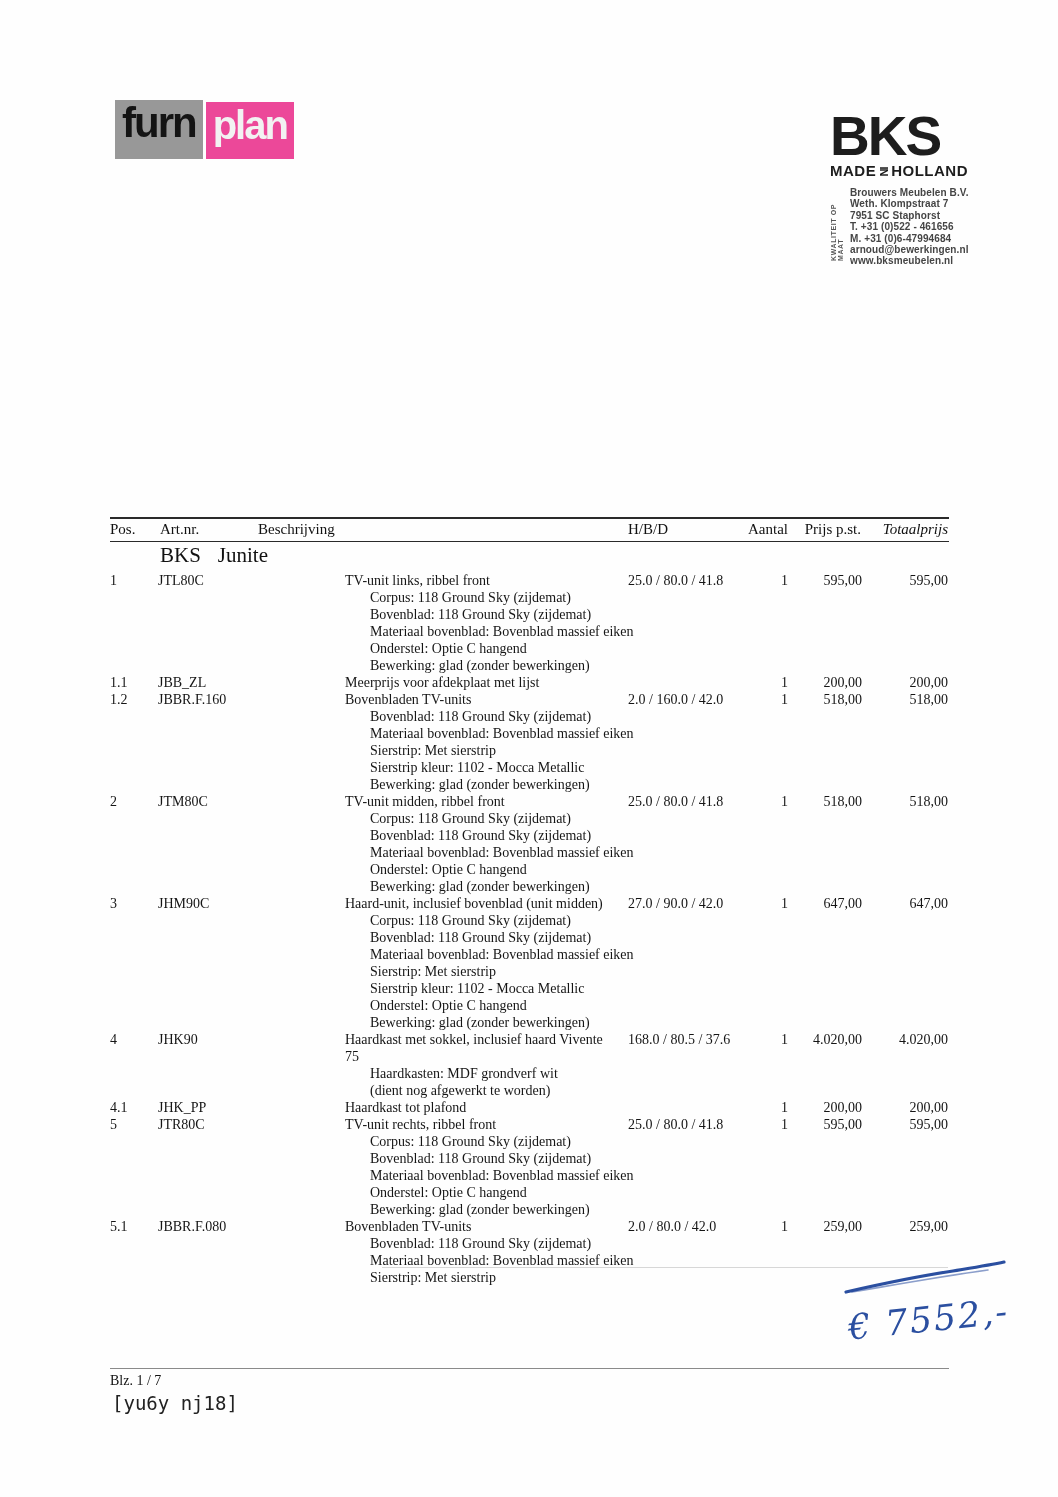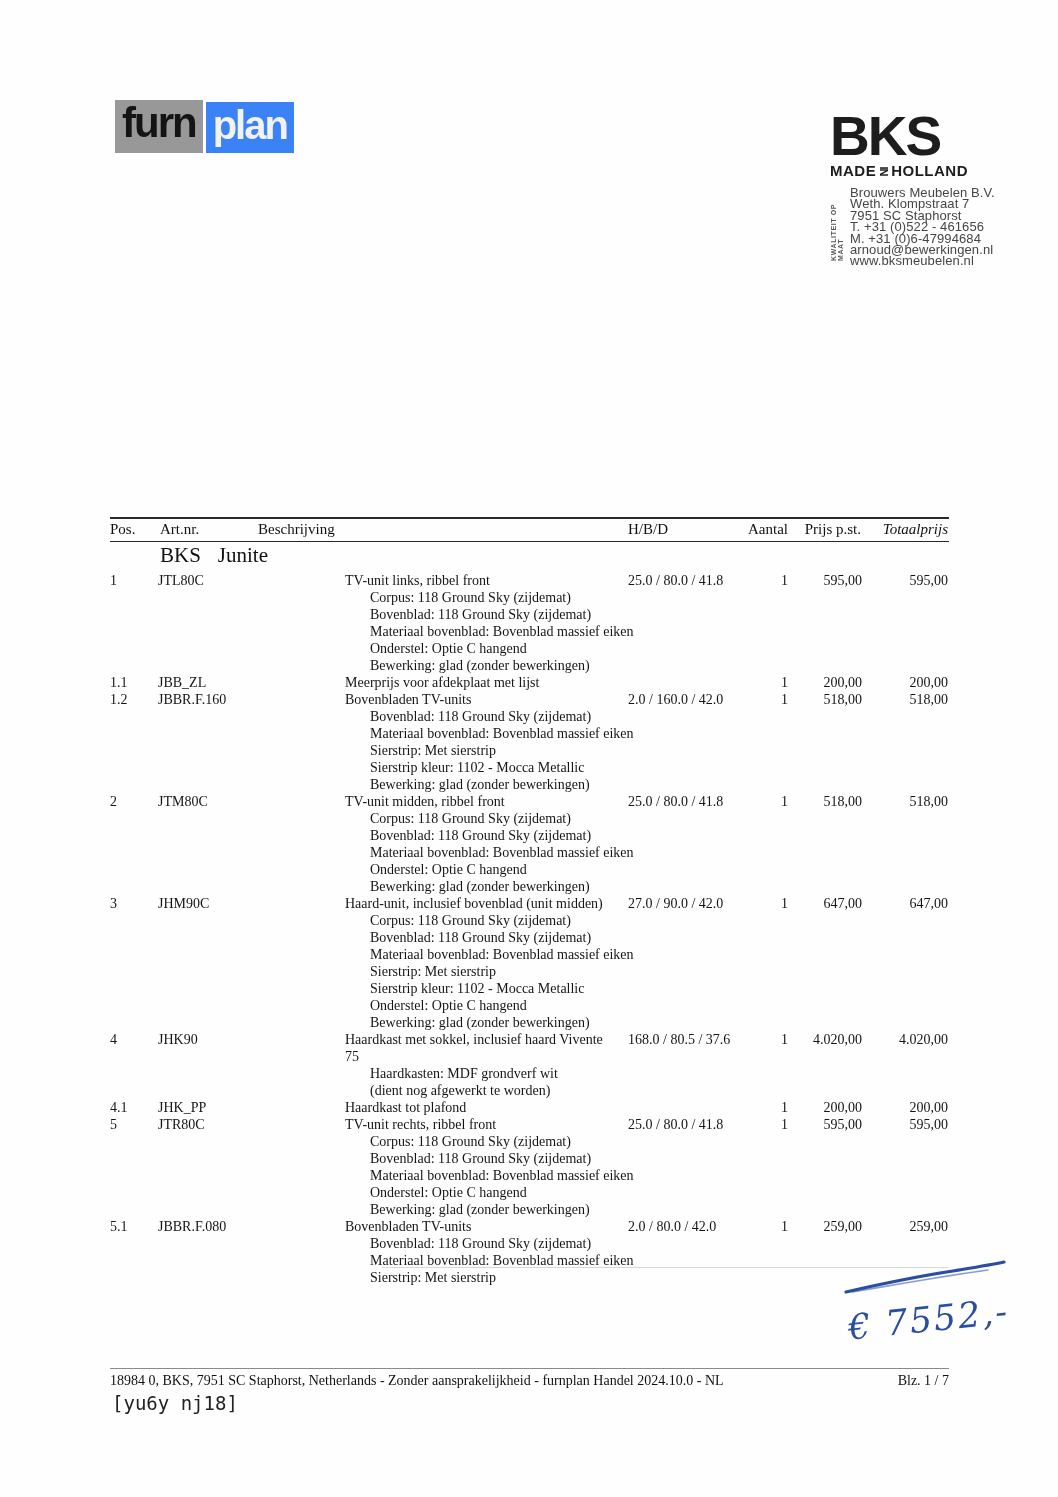--- a/index.html
+++ b/index.html
@@ -7,34 +7,34 @@
   body { font-family:"Liberation Serif", serif; }
   .page {
     position:relative; width:1058px; height:1497px;
     background:#fefefe; margin:0 auto; overflow:hidden;
     color:#1c1c1c;
   }
 
   
   .furnplan { position:absolute; left:115px; top:100px; display:flex; gap:3px;
               font-family:"Liberation Sans", sans-serif; font-weight:bold; }
-  .furnplan .block { padding:1px 7px 5px 7px; letter-spacing:-2px; }
+  .furnplan .block { padding:1px 7px 11px 7px; letter-spacing:-2px; }
   .furnplan .furn { background:#989898; color:#141414; font-size:42px; line-height:44px; }
-  .furnplan .plan { background:#3b82f6; color:#f2f2f2; font-size:40px; line-height:45px; margin-top:2px; }
+  .furnplan .plan { background:#ec4899; color:#f2f2f2; font-size:40px; line-height:45px; margin-top:2px; }
 
   
   .bks-block { position:absolute; left:830px; top:110px; width:200px;
                font-family:"Liberation Sans", sans-serif; }
   .bks-logo { font-size:55px; font-weight:800; letter-spacing:-2px; line-height:52px; color:#1d1d1d; }
   .bks-tagline { font-size:15px; font-weight:700; letter-spacing:0.5px; color:#1d1d1d; margin-top:0px; display:flex; align-items:center; gap:3px; }
   .bks-tagline .in-rot { display:inline-block; transform:rotate(90deg); font-size:11px; letter-spacing:-1px; line-height:10px; font-weight:800; }
   .bks-addr-wrap { display:flex; margin-top:8px; gap:6px; }
   .kwaliteit { writing-mode:vertical-rl; transform:rotate(180deg); font-size:7px; letter-spacing:0.6px;
                color:#555; font-weight:600; height:74px; }
-  .bks-addr { font-size:13px; line-height:11.4px; color:#454545; font-weight:400; letter-spacing:0.1px; }
+  .bks-addr { font-size:10px; line-height:11.4px; color:#454545; font-weight:700; letter-spacing:0.1px; }
 
   
   .datum { position:absolute; top:491px; left:110px; width:838px; text-align:right; font-size:17px; color:#111; }
   .datum .lbl { margin-right:10px; }
 
   
   .rule { position:absolute; left:110px; width:839px; height:2px; background:#2a2a2a; }
   .rule.top { top:517px; }
   .rule.bottom { top:541px; height:1px; }
   .rule.footer-rule { top:1368px; height:1px; background:#8a8a8a; }
@@ -269,18 +269,17 @@
   <div class="artifact-line"></div>
 
   <svg class="handwriting" viewBox="0 0 175 105">
     <path d="M8,46 C30,41 75,31 115,25 C133,22 152,19 166,16" stroke-width="3.2" stroke="#2b4fa0"></path>
     <path d="M14,46 C50,40 100,31 150,24" stroke-width="1.6" opacity="0.55" stroke="#2b4fa0"></path>
     <text x="10" y="86" transform="rotate(-6 85 75)" fill="#2b4fa0">€ 7552,-</text>
   </svg>
 
   <div class="rule footer-rule"></div>
   <div class="footer-line">
-    <span>18984 0, BKS, 7951 SC Staphorst, Netherlands - Zonder aansprakelijkheid - furnplan Handel 2024.10.0 - NL</span>
     <span>Blz. 1 / 7</span>
   </div>
   <div class="footer-code">[yu6y nj18]</div>
 
 </div>
 
 </body></html>

